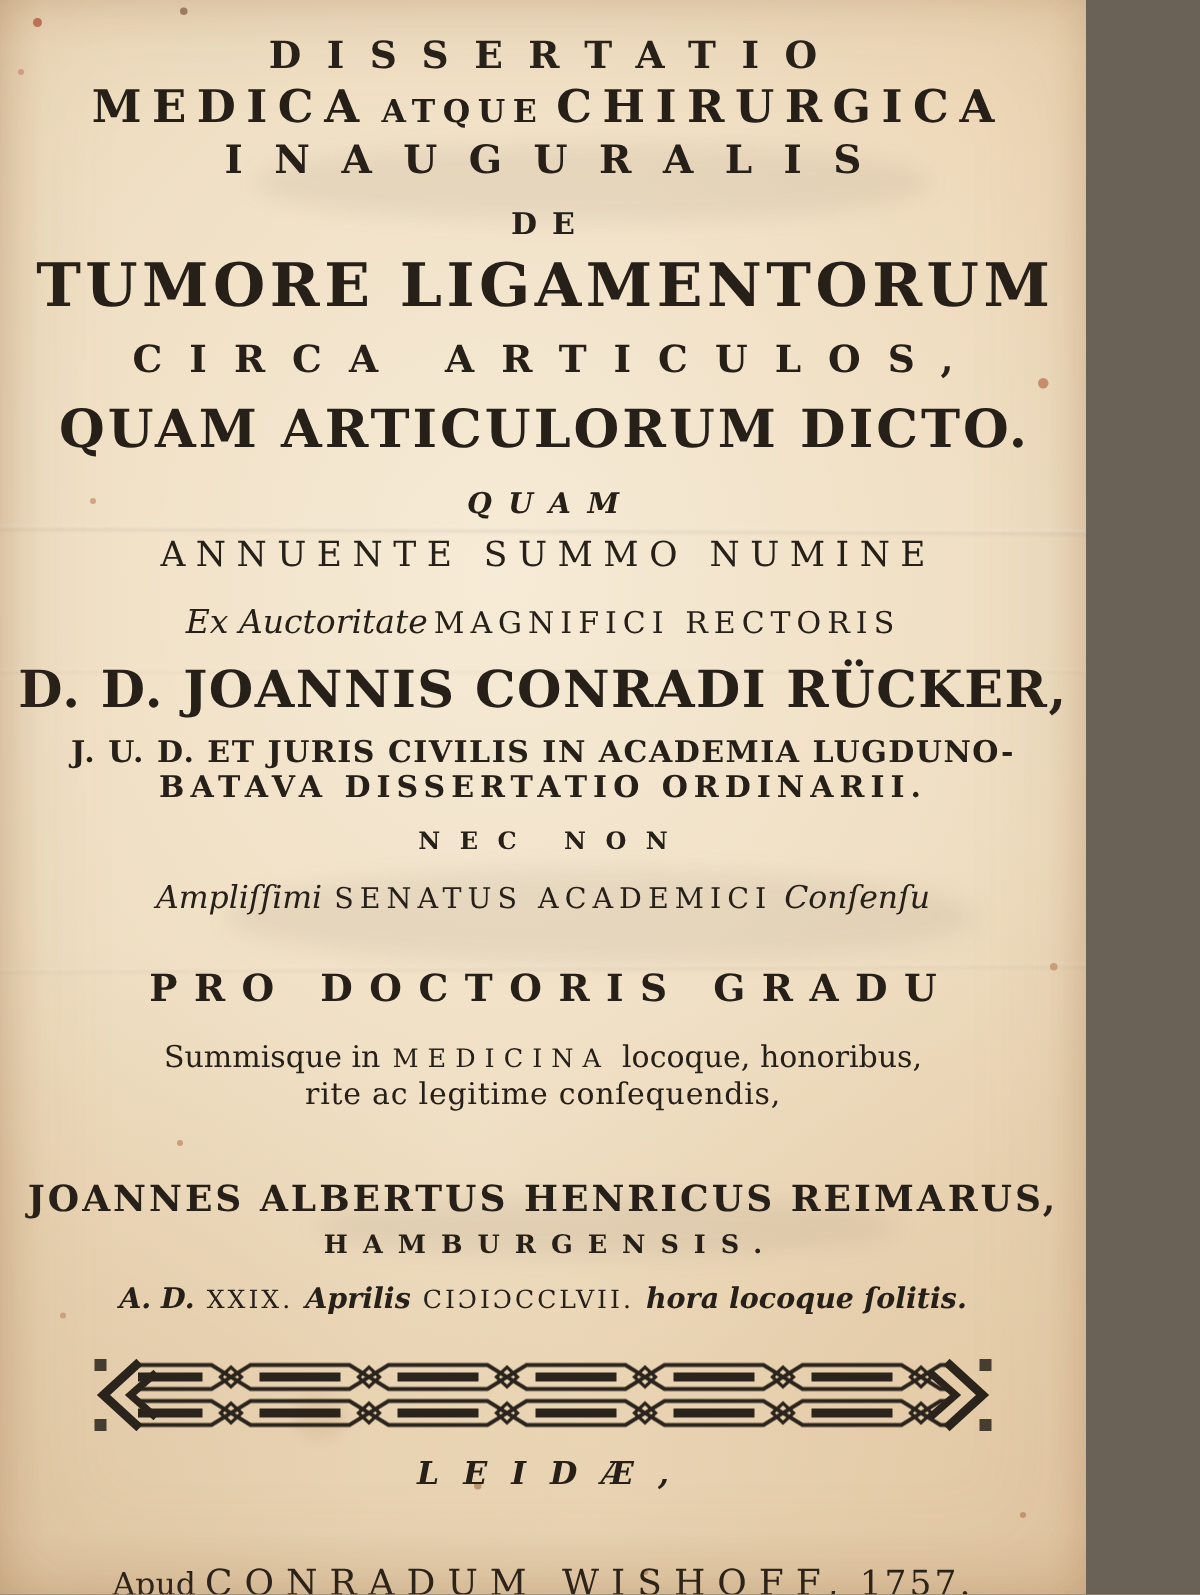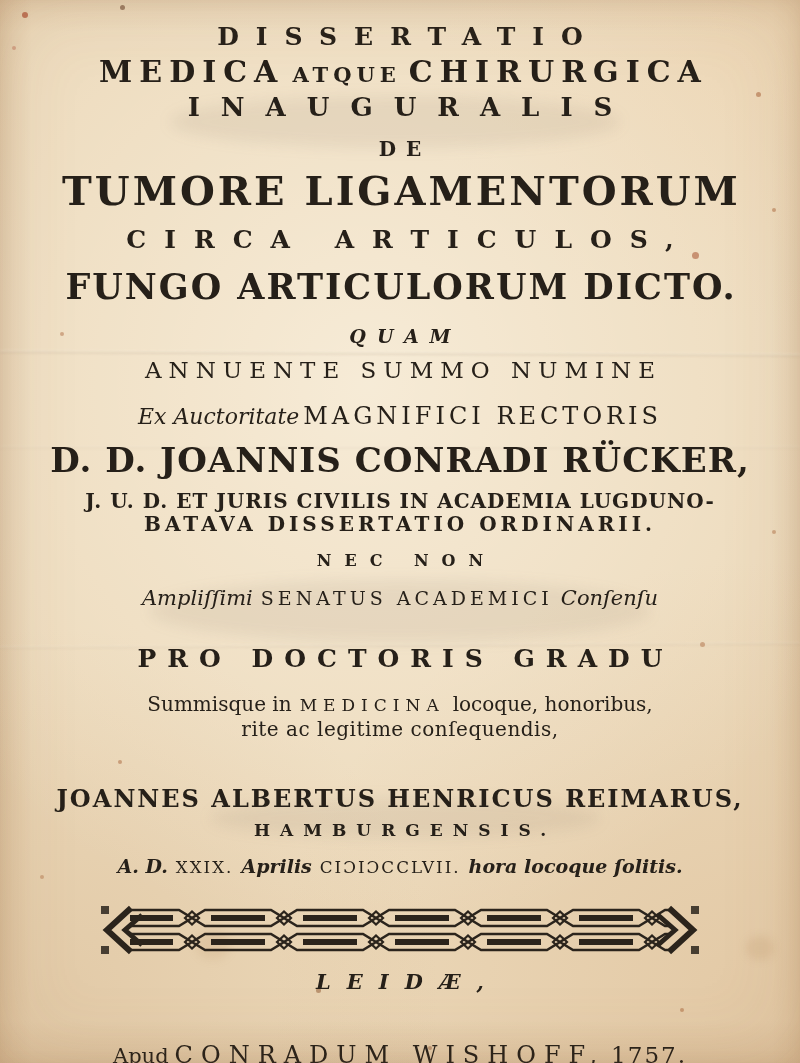--- a/index.html
+++ b/index.html
@@ -1,18 +1,18 @@
 <!DOCTYPE html>
 <html><head>
 <meta charset="utf-8">
 <style>
   html,body{margin:0;padding:0;background:#6b6257;}
   .page{
     position:relative;
-    width:800px;height:1063px;
+    width:724px;height:1063px;
     overflow:hidden;
     color:#262019;
     font-family:"DejaVu Serif","Liberation Serif",serif;
     background-color:#ecd9ba;
     background-image:
       radial-gradient(95% 75% at 46% 36%, rgba(255,250,238,.55), rgba(255,250,238,0) 70%),
       radial-gradient(55% 35% at 92% 6%, rgba(236,211,176,.55), rgba(236,211,176,0) 70%),
       radial-gradient(70% 50% at 6% 94%, rgba(205,170,128,.32), rgba(205,170,128,0) 70%),
       radial-gradient(80% 55% at 94% 94%, rgba(210,172,128,.35), rgba(210,172,128,0) 75%),
       linear-gradient(90deg, rgba(168,126,82,.18), rgba(168,126,82,0) 4%, rgba(168,126,82,0) 96.5%, rgba(168,126,82,.15)),
@@ -31,21 +31,21 @@
   .l-medica     {top:56px; font-size:30px; font-weight:bold; letter-spacing:7px; padding-left:7px;}
   .l-medica .small-caps{font-size:.70em; letter-spacing:5px; margin:0 8px;}
   .l-inauguralis{top:94px; font-size:26px; font-weight:bold; letter-spacing:21px; padding-left:21px;}
   .l-de         {top:139px;font-size:20px; font-weight:bold; letter-spacing:10px; padding-left:10px;}
   .l-tumore     {top:170px;font-size:40px; font-weight:bold; letter-spacing:3px; padding-left:3px;}
   .l-circa      {top:227px;font-size:25px; font-weight:bold; letter-spacing:18px; padding-left:18px;}
   .l-fungo      {top:268px;font-size:35px; font-weight:bold; letter-spacing:2px; padding-left:2px;}
   .l-quam       {top:326px;font-size:19px; font-style:italic; font-weight:bold; letter-spacing:11px; padding-left:11px;}
   .l-annuente   {top:358px;font-size:23px; letter-spacing:7px; padding-left:7px;}
   .l-exauct     {top:404px;font-size:22px; font-style:italic;}
-  .l-exauct .rc {font-style:normal; font-size:24px; letter-spacing:4px; margin-left:4px;}
+  .l-exauct .rc {font-style:normal; font-size:20px; letter-spacing:4px; margin-left:4px;}
   .l-rector     {top:442px;font-size:34px; font-weight:bold; letter-spacing:1px;}
   .l-titles1    {top:491px;font-size:20px; font-weight:bold; letter-spacing:1px;}
   .l-titles2    {top:514px;font-size:20px; font-weight:bold; letter-spacing:4px;}
   .l-necnon     {top:553px;font-size:16px; font-weight:bold; letter-spacing:13px; padding-left:13px;}
   .l-ampl, .l-nobil {font-size:21px; font-style:italic;}
   .l-ampl       {top:587px;}
   .l-nobil      {top:615px;}
   .l-ampl .rc, .l-nobil .rc {font-style:normal; font-size:19px; letter-spacing:4px; margin:0 8px;}
   .l-pro        {top:646px;font-size:25px; letter-spacing:11px; padding-left:11px; font-weight:bold;}
   .l-summisque  {top:694px;font-size:20px;}
@@ -107,21 +107,21 @@
   <div class="line l-medica">
     <span>MEDICA</span><span class="small-caps">ATQUE</span><span>CHIRURGICA</span>
   </div>
 
   <div class="line l-inauguralis">INAUGURALIS</div>
 
   <div class="line l-de">DE</div>
 
   <div class="line l-tumore">TUMORE LIGAMENTORUM</div>
   <div class="line l-circa">CIRCA ARTICULOS,</div>
-  <div class="line l-fungo">FUNGO ARTICULORUM DICTO.</div>
+  <div class="line l-fungo">QUAM ARTICULORUM DICTO.</div>
 
   <div class="line l-quam">QUAM</div>
   <div class="line l-annuente">ANNUENTE SUMMO NUMINE</div>
 
   <div class="line l-exauct">
     <span>Ex Auctoritate</span><span class="rc">MAGNIFICI RECTORIS</span>
   </div>
 
   <div class="line l-rector">D. D. JOANNIS CONRADI RÜCKER,</div>
   <div class="line l-titles1">J. U. D. ET JURIS CIVILIS IN ACADEMIA LUGDUNO-</div>

